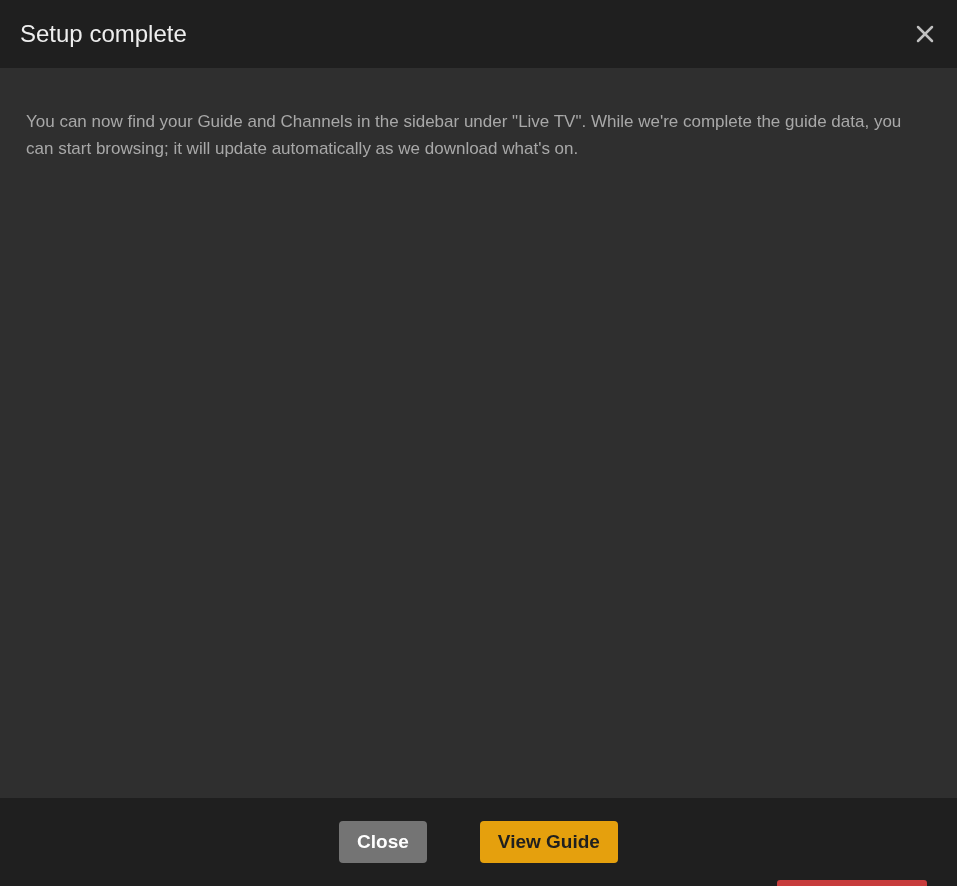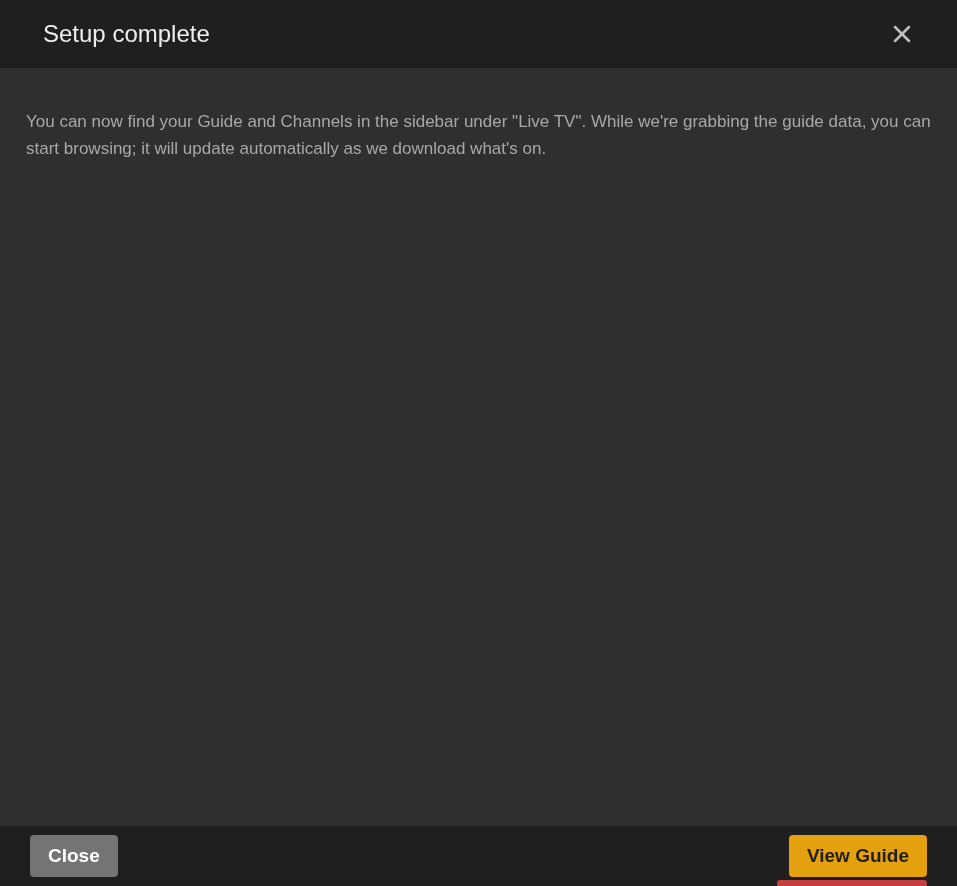--- a/index.html
+++ b/index.html
@@ -15,21 +15,21 @@
       overflow: hidden;
       display: flex;
       flex-direction: column;
     }
     .dialog-header {
       background: #1f1f1f;
       height: 68px;
       display: flex;
       align-items: center;
       justify-content: space-between;
-      padding: 0 43px;
+      padding: 0 20px;
     }
     .dialog-title {
       color: #eeeeee;
       font-size: 24px;
       font-weight: 400;
     }
     .close-icon {
       width: 24px;
       height: 24px;
       display: flex;
@@ -50,24 +50,24 @@
       padding: 40px 26px 26px 26px;
     }
     .body-text {
       color: #a8a8a8;
       font-size: 17px;
       line-height: 1.6;
       max-width: 905px;
     }
     .dialog-footer {
       background: #1f1f1f;
-      height: 60px;
+      height: 88px;
       display: flex;
       align-items: center;
-      justify-content: space-between;
+      justify-content: center;
       padding: 0 30px;
       gap: 6px;
     }
     .btn {
       height: 42px;
       border: none;
       border-radius: 4px;
       font-size: 19px;
       font-weight: 600;
       padding: 0 18px;
@@ -100,21 +100,21 @@
   <div class="dialog-title">Setup complete</div>
   <div class="close-icon">
     <svg viewBox="0 0 18 18">
       <line x1="2" y1="2" x2="16" y2="16"></line>
       <line x1="16" y1="2" x2="2" y2="16"></line>
     </svg>
   </div>
 </div>
 
 <div class="dialog-body">
-  <p class="body-text">You can now find your Guide and Channels in the sidebar under "Live TV". While we're grabbing the guide data, you can start browsing; it will update automatically as we download what's on.</p>
+  <p class="body-text">You can now find your Guide and Channels in the sidebar under "Live TV". While we're complete the guide data, you can start browsing; it will update automatically as we download what's on.</p>
 </div>
 
 <div class="dialog-footer">
   <button class="btn btn-secondary">Close</button>
   <button class="btn btn-primary">View Guide</button>
 </div>
 
 <div class="red-strip"></div>
 
 </body></html>

